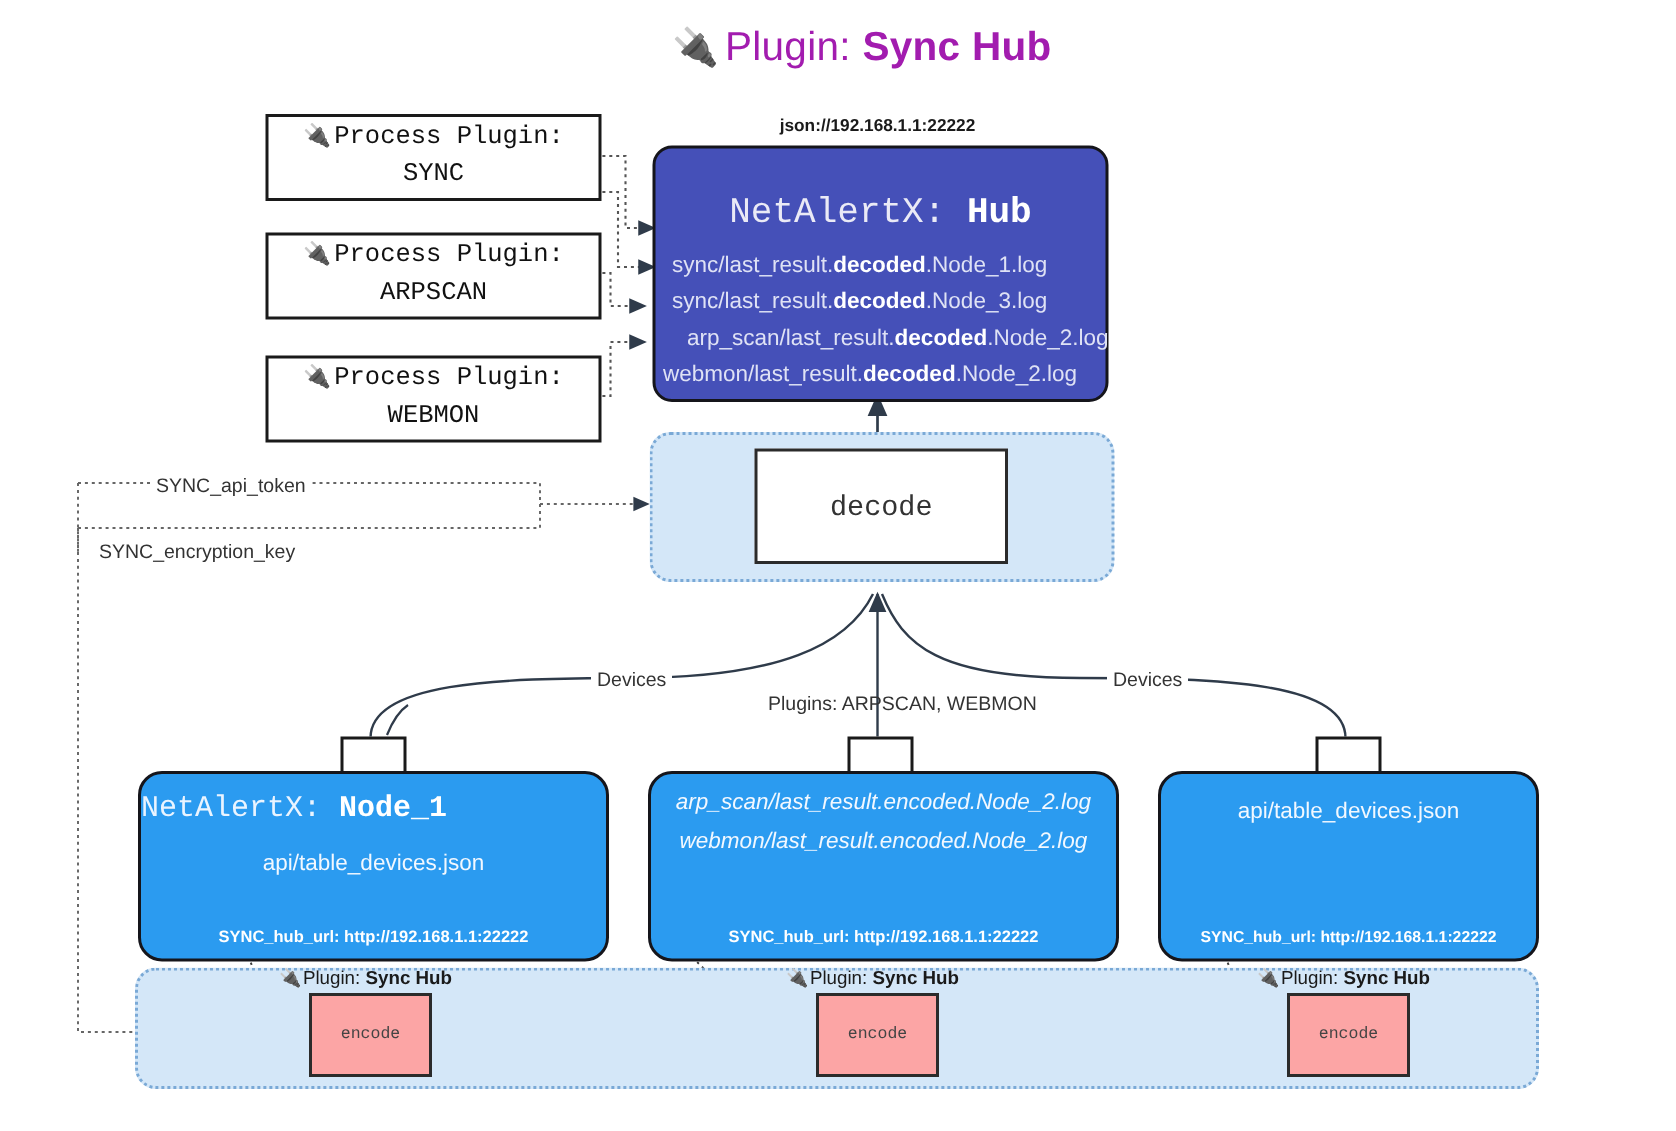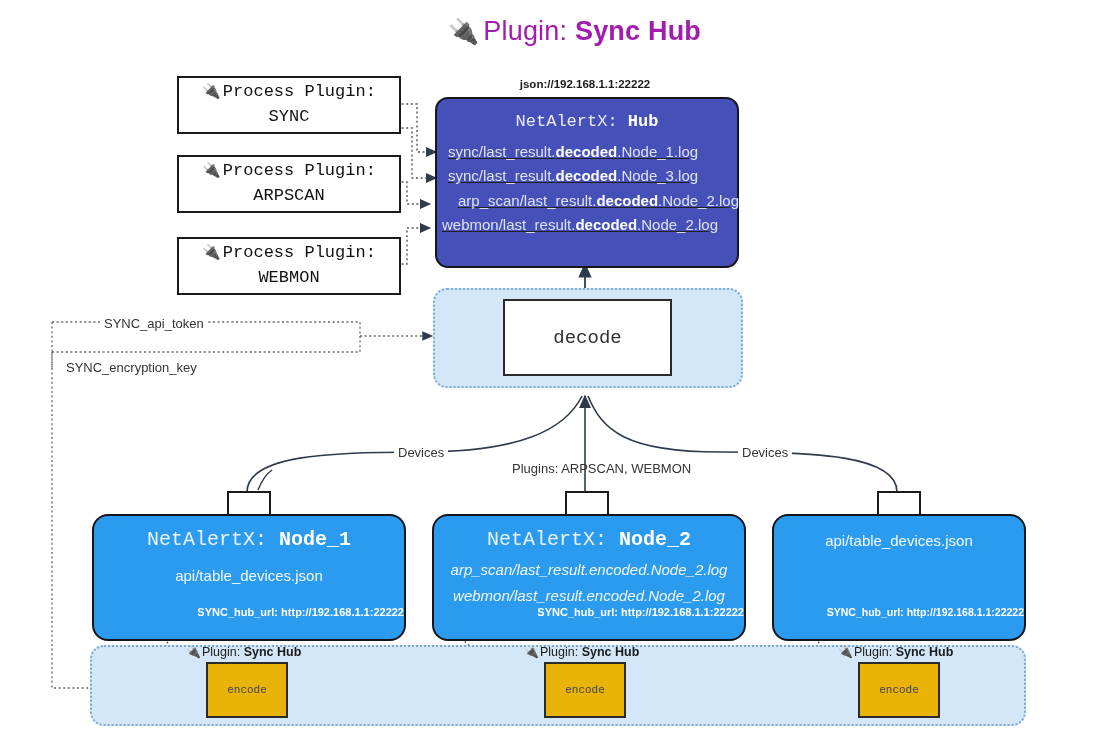--- a/index.html
+++ b/index.html
@@ -21,50 +21,50 @@
            display:flex;flex-direction:column;align-items:center;justify-content:center;
            line-height:1.45;text-align:center;}
   .procbox .l1{display:block;white-space:nowrap;}
   .procbox .l2{display:block;}
   .procbox .plug{font-family:"DejaVu Sans",sans-serif;font-size:15px;margin-right:2px;}
 
   
   .hub{position:absolute;background:#4550b8;border:2px solid #15151b;border-radius:13px;
        box-shadow:0 0 0 0 rgba(0,0,0,0);}
   .hub-cap{position:absolute;text-align:center;font-size:11.5px;color:#1a1a1a;font-weight:bold;}
-  .hub-title{font-family:"Liberation Mono",monospace;font-size:17px;color:#eaeaf6;
-             text-align:center;margin-top:13px;}
+  .hub-title{font-family:"Liberation Mono",monospace;font-size:24px;color:#eaeaf6;
+             text-align:center;margin-top:30px;}
   .hub-title b{color:#ffffff;}
-  .hub-lines{margin-top:9px;text-decoration:underline;}
+  .hub-lines{margin-top:9px;}
   .hub-line{font-size:15px;color:#dfe2f5;line-height:1.62;padding-left:11px;white-space:nowrap;}
   .hub-line b{color:#ffffff;font-weight:bold;}
 
   
   .decode-wrap{position:absolute;background:#d4e7f8;border:2px dotted #7aa9d6;border-radius:14px;}
   .decode{position:absolute;background:#fff;border:2px solid #2b2b2b;
           display:flex;align-items:center;justify-content:center;
           font-family:"Liberation Mono",monospace;font-size:19px;color:#333;}
 
   
   .node{position:absolute;background:#2b9bf0;border:2px solid #15151b;border-radius:16px;}
   .node-title{font-family:"Liberation Mono",monospace;font-size:20px;color:#eaf4ff;
-              text-align:center;margin-top:12px;}
+              text-align:left;margin-top:12px;}
   .node-title b{color:#ffffff;}
   .node-body{margin-top:12px;text-align:center;}
   .node-line{font-size:15px;color:#f2f8ff;line-height:1.75;white-space:nowrap;}
-  .node-foot{position:absolute;left:0;right:0;bottom:21px;text-align:right;
+  .node-foot{position:absolute;left:0;right:0;bottom:8px;text-align:center;
              font-size:11px;color:#ffffff;font-weight:bold;}
 
   
   .env{position:absolute;width:40px;height:30px;background:#fff;border:2px solid #1a1a1a;}
   .env:before,.env:after{content:"";position:absolute;left:0;top:0;width:100%;height:100%;}
 
   
   .enc-wrap{position:absolute;background:#d4e7f8;border:2px dotted #7aa9d6;border-radius:14px;}
-  .enc-box{position:absolute;background:#eab308;border:2px solid #2b2b2b;
+  .enc-box{position:absolute;background:#fca5a5;border:2px solid #2b2b2b;
            display:flex;align-items:center;justify-content:center;
            font-family:"Liberation Mono",monospace;font-size:11px;color:#444;}
   .enc-label{position:absolute;font-size:12.5px;color:#1a1a1a;white-space:nowrap;}
   .enc-label b{font-weight:bold;}
   .enc-label .plug{font-family:"DejaVu Sans",sans-serif;font-size:12px;margin-right:1px;}
 
   
   .elabel{position:absolute;font-size:13px;color:#333;background:#fff;
           padding:0 4px;white-space:nowrap;}
   .elabel.nobg{background:transparent;}
@@ -190,23 +190,20 @@
     <div class="node-title">
       <span>NetAlertX:</span> <b>Node_1</b>
     </div>
     <div class="node-body">
       <div class="node-line">api/table_devices.json</div>
     </div>
     <div class="node-foot">SYNC_hub_url: http://192.168.1.1:22222</div>
   </div>
 
   <div class="node" style="left:432px;top:514px;width:310px;height:123px;">
-    <div class="node-title">
-      <span>NetAlertX:</span> <b>Node_2</b>
-    </div>
     <div class="node-body" style="margin-top:6px;font-style:italic;">
       <div class="node-line">arp_scan/last_result.encoded.Node_2.log</div>
       <div class="node-line">webmon/last_result.encoded.Node_2.log</div>
     </div>
     <div class="node-foot">SYNC_hub_url: http://192.168.1.1:22222</div>
   </div>
 
   <div class="node" style="left:772px;top:514px;width:250px;height:123px;">
     <div class="node-body">
       <div class="node-line">api/table_devices.json</div>

